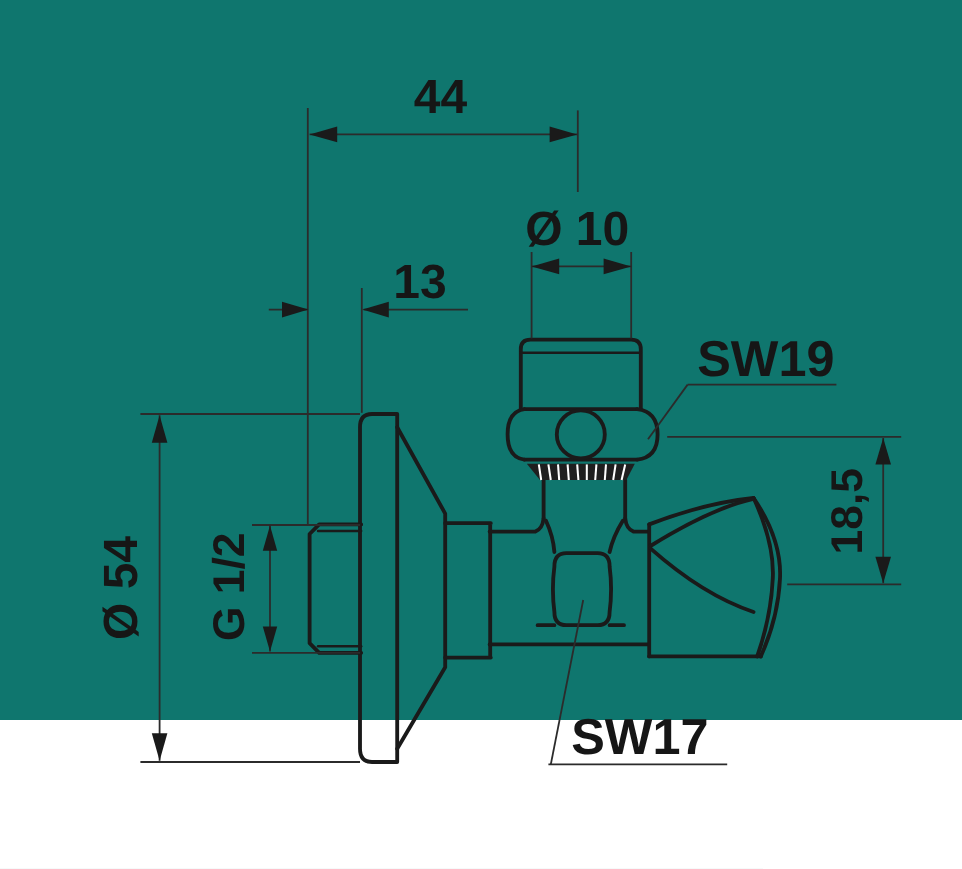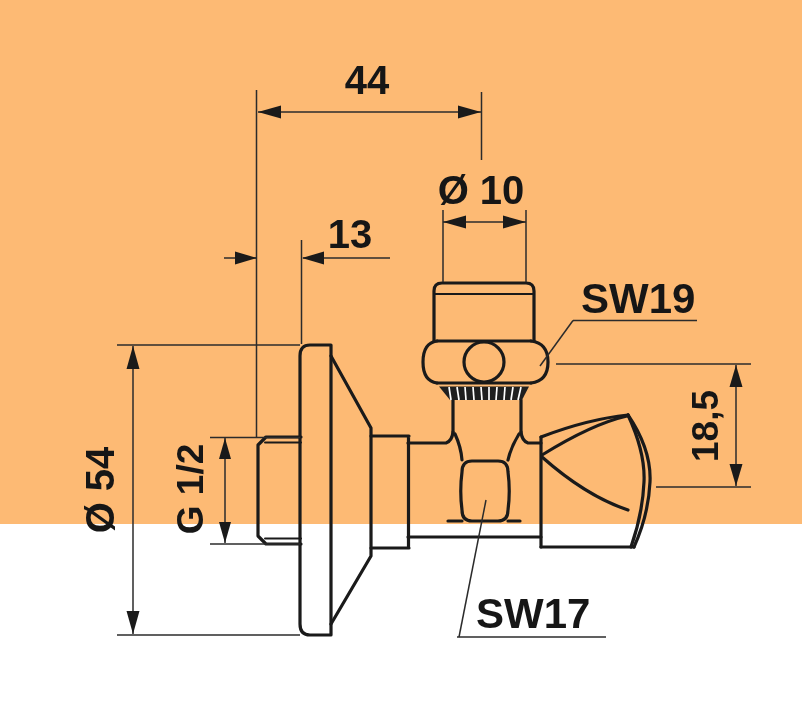--- a/index.html
+++ b/index.html
@@ -7,22 +7,22 @@
     padding: 0;
     background: #ffffff;
     width: 802px;
     height: 724px;
     overflow: hidden;
     font-family: "Liberation Sans", sans-serif;
   }
   #stage {
     position: relative;
     width: 802px;
-    height: 524px;
-    background: #fdba74;
+    height: 600px;
+    background: #0f766e;
   }
   svg { display: block; }
   .outline {
     fill: none;
     stroke: #1a1a1a;
     stroke-width: 3.2;
     stroke-linecap: round;
     stroke-linejoin: round;
   }
   .med {

